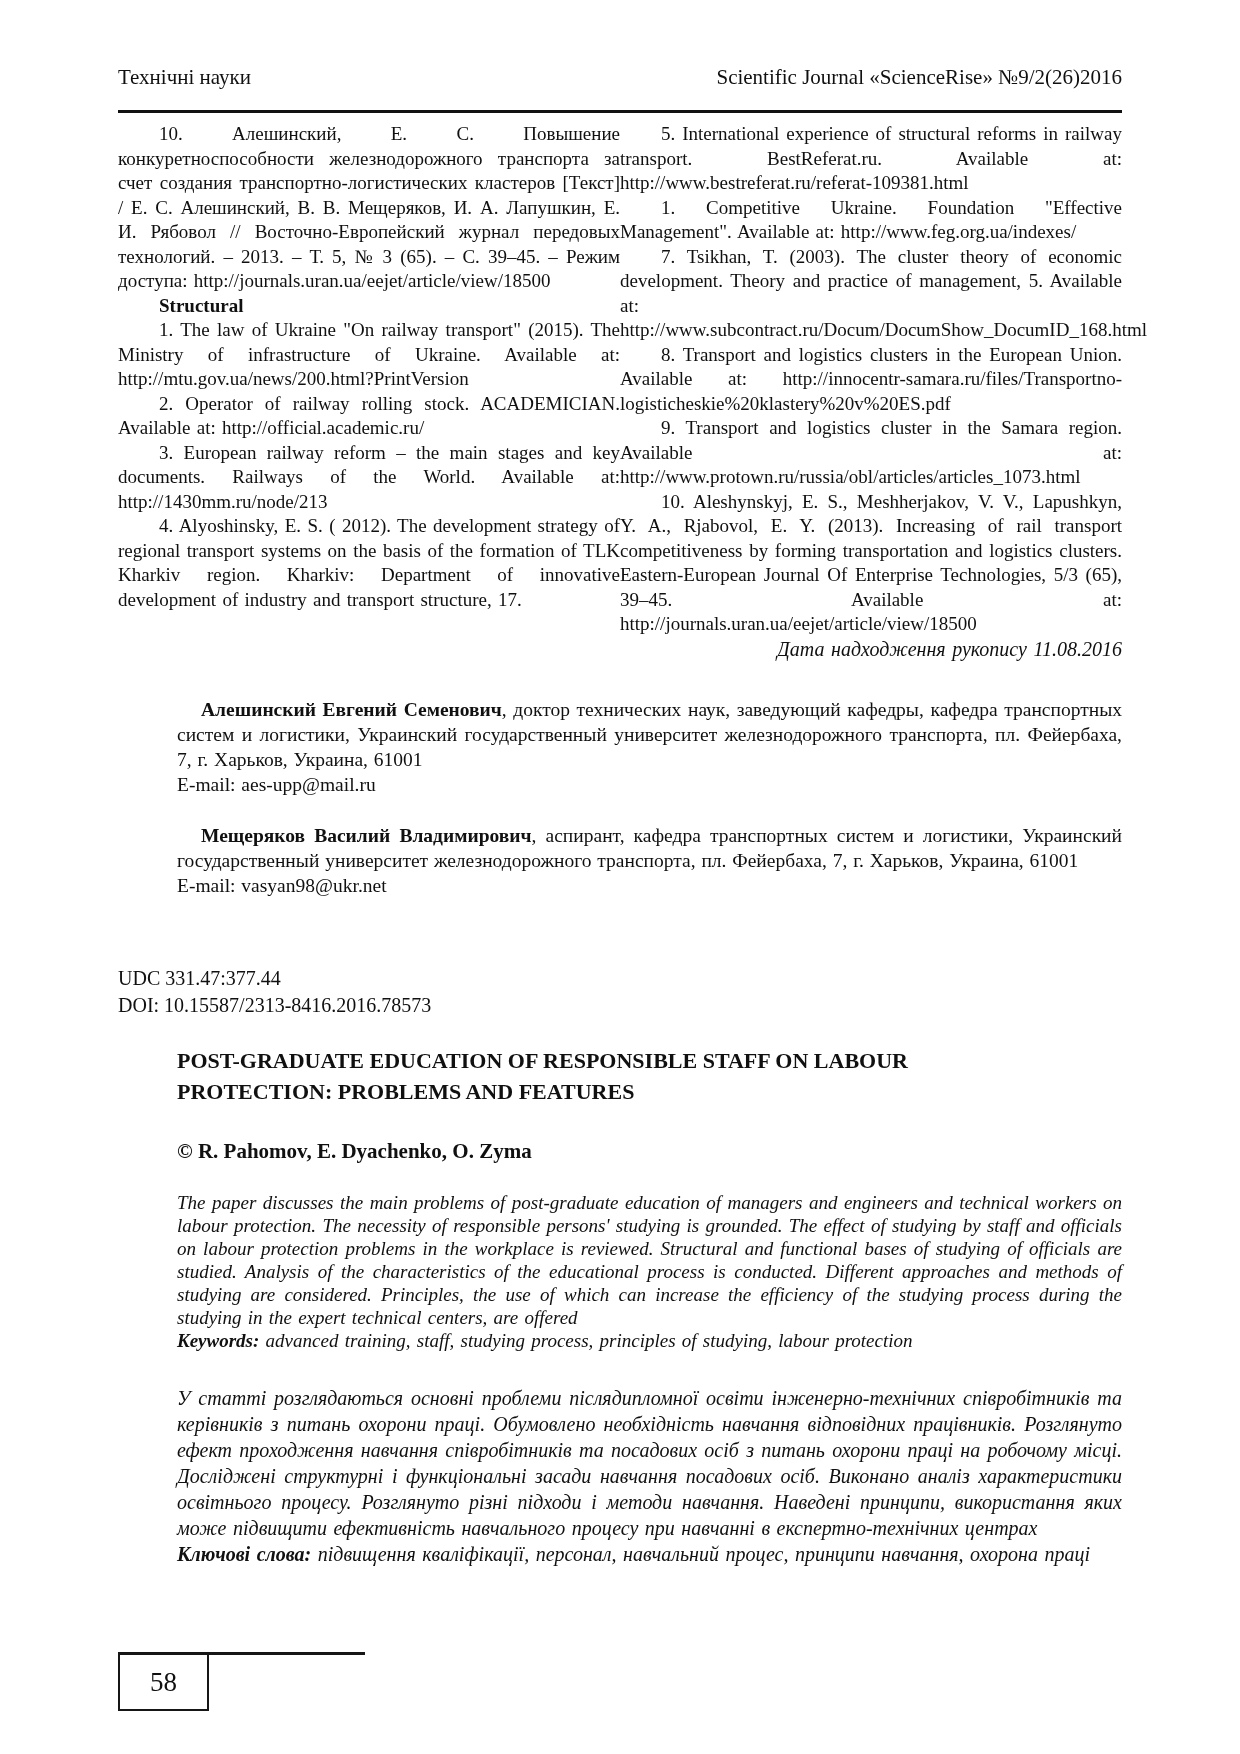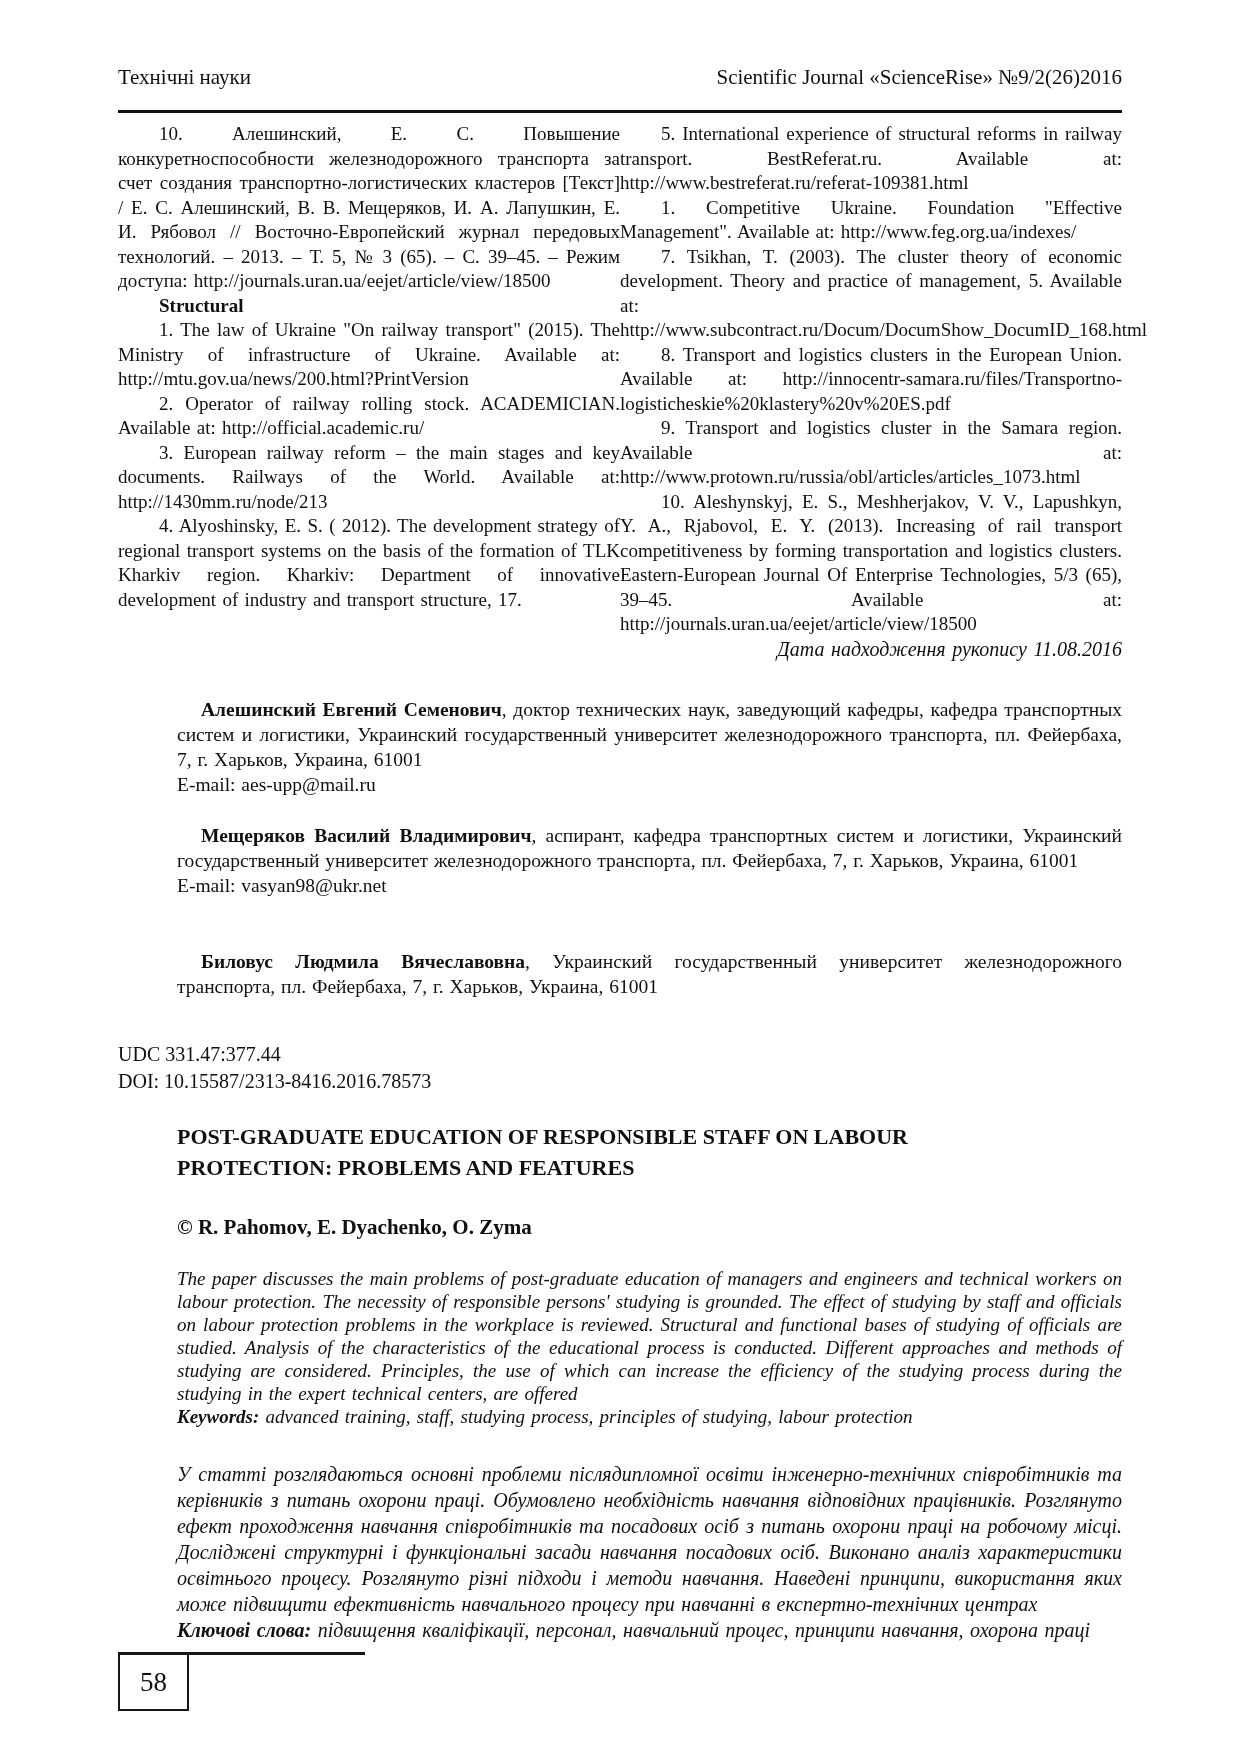--- a/index.html
+++ b/index.html
@@ -40,21 +40,21 @@
     font-style:italic;text-align:justify;word-spacing:1.5px;min-height:184px;
   }
   .abstract-uk{
     margin:10px 0 0 59px;font-size:20px;line-height:26px;
     font-style:italic;text-align:justify;word-spacing:1.5px;
   }
   .kw-label{font-weight:bold;}
   
   .footer-rule{position:absolute;left:118px;top:1652px;width:247px;height:3px;background:#161616;}
   .page-box{
-    position:absolute;left:118px;top:1653px;width:71px;height:58px;
+    position:absolute;left:118px;top:1653px;width:91px;height:58px;
     border:2px solid #161616;box-sizing:border-box;
     display:flex;align-items:center;justify-content:center;
     font-size:27px;
   }
 </style>
 </head>
 <body>
 
 <div class="page">
 
@@ -85,23 +85,20 @@
 
   <div class="authors-section">
     <div class="author-block tall">
       <span class="author-name">Алешинский Евгений Семенович</span><span>, доктор технических наук, заведующий кафедры, кафедра транспортных систем и логистики, Украинский государственный университет железнодорожного транспорта, пл. Фейербаха, 7, г. Харьков, Украина, 61001</span><br>
       <span>E-mail: aes-upp@mail.ru</span>
     </div>
     <div class="author-block tall">
       <span class="author-name">Мещеряков Василий Владимирович</span><span>, аспирант, кафедра транспортных систем и логистики, Украинский государственный университет железнодорожного транспорта, пл. Фейербаха, 7, г. Харьков, Украина, 61001</span><br>
       <span>E-mail: vasyan98@ukr.net</span>
     </div>
-    <div class="author-block">
-      <span class="author-name">Биловус Людмила Вячеславовна</span><span>, Украинский государственный университет железнодорожного транспорта, пл. Фейербаха, 7, г. Харьков, Украина, 61001</span>
-    </div>
   </div>
 
   <div class="udc-block">
     <div>UDC 331.47:377.44</div>
     <div>DOI: 10.15587/2313-8416.2016.78573</div>
   </div>
 
   <div class="article-title">POST-GRADUATE EDUCATION OF RESPONSIBLE STAFF ON LABOUR PROTECTION: PROBLEMS AND FEATURES</div>
 
   <div class="copyright-line">© R. Pahomov, E. Dyachenko, O. Zyma</div>

